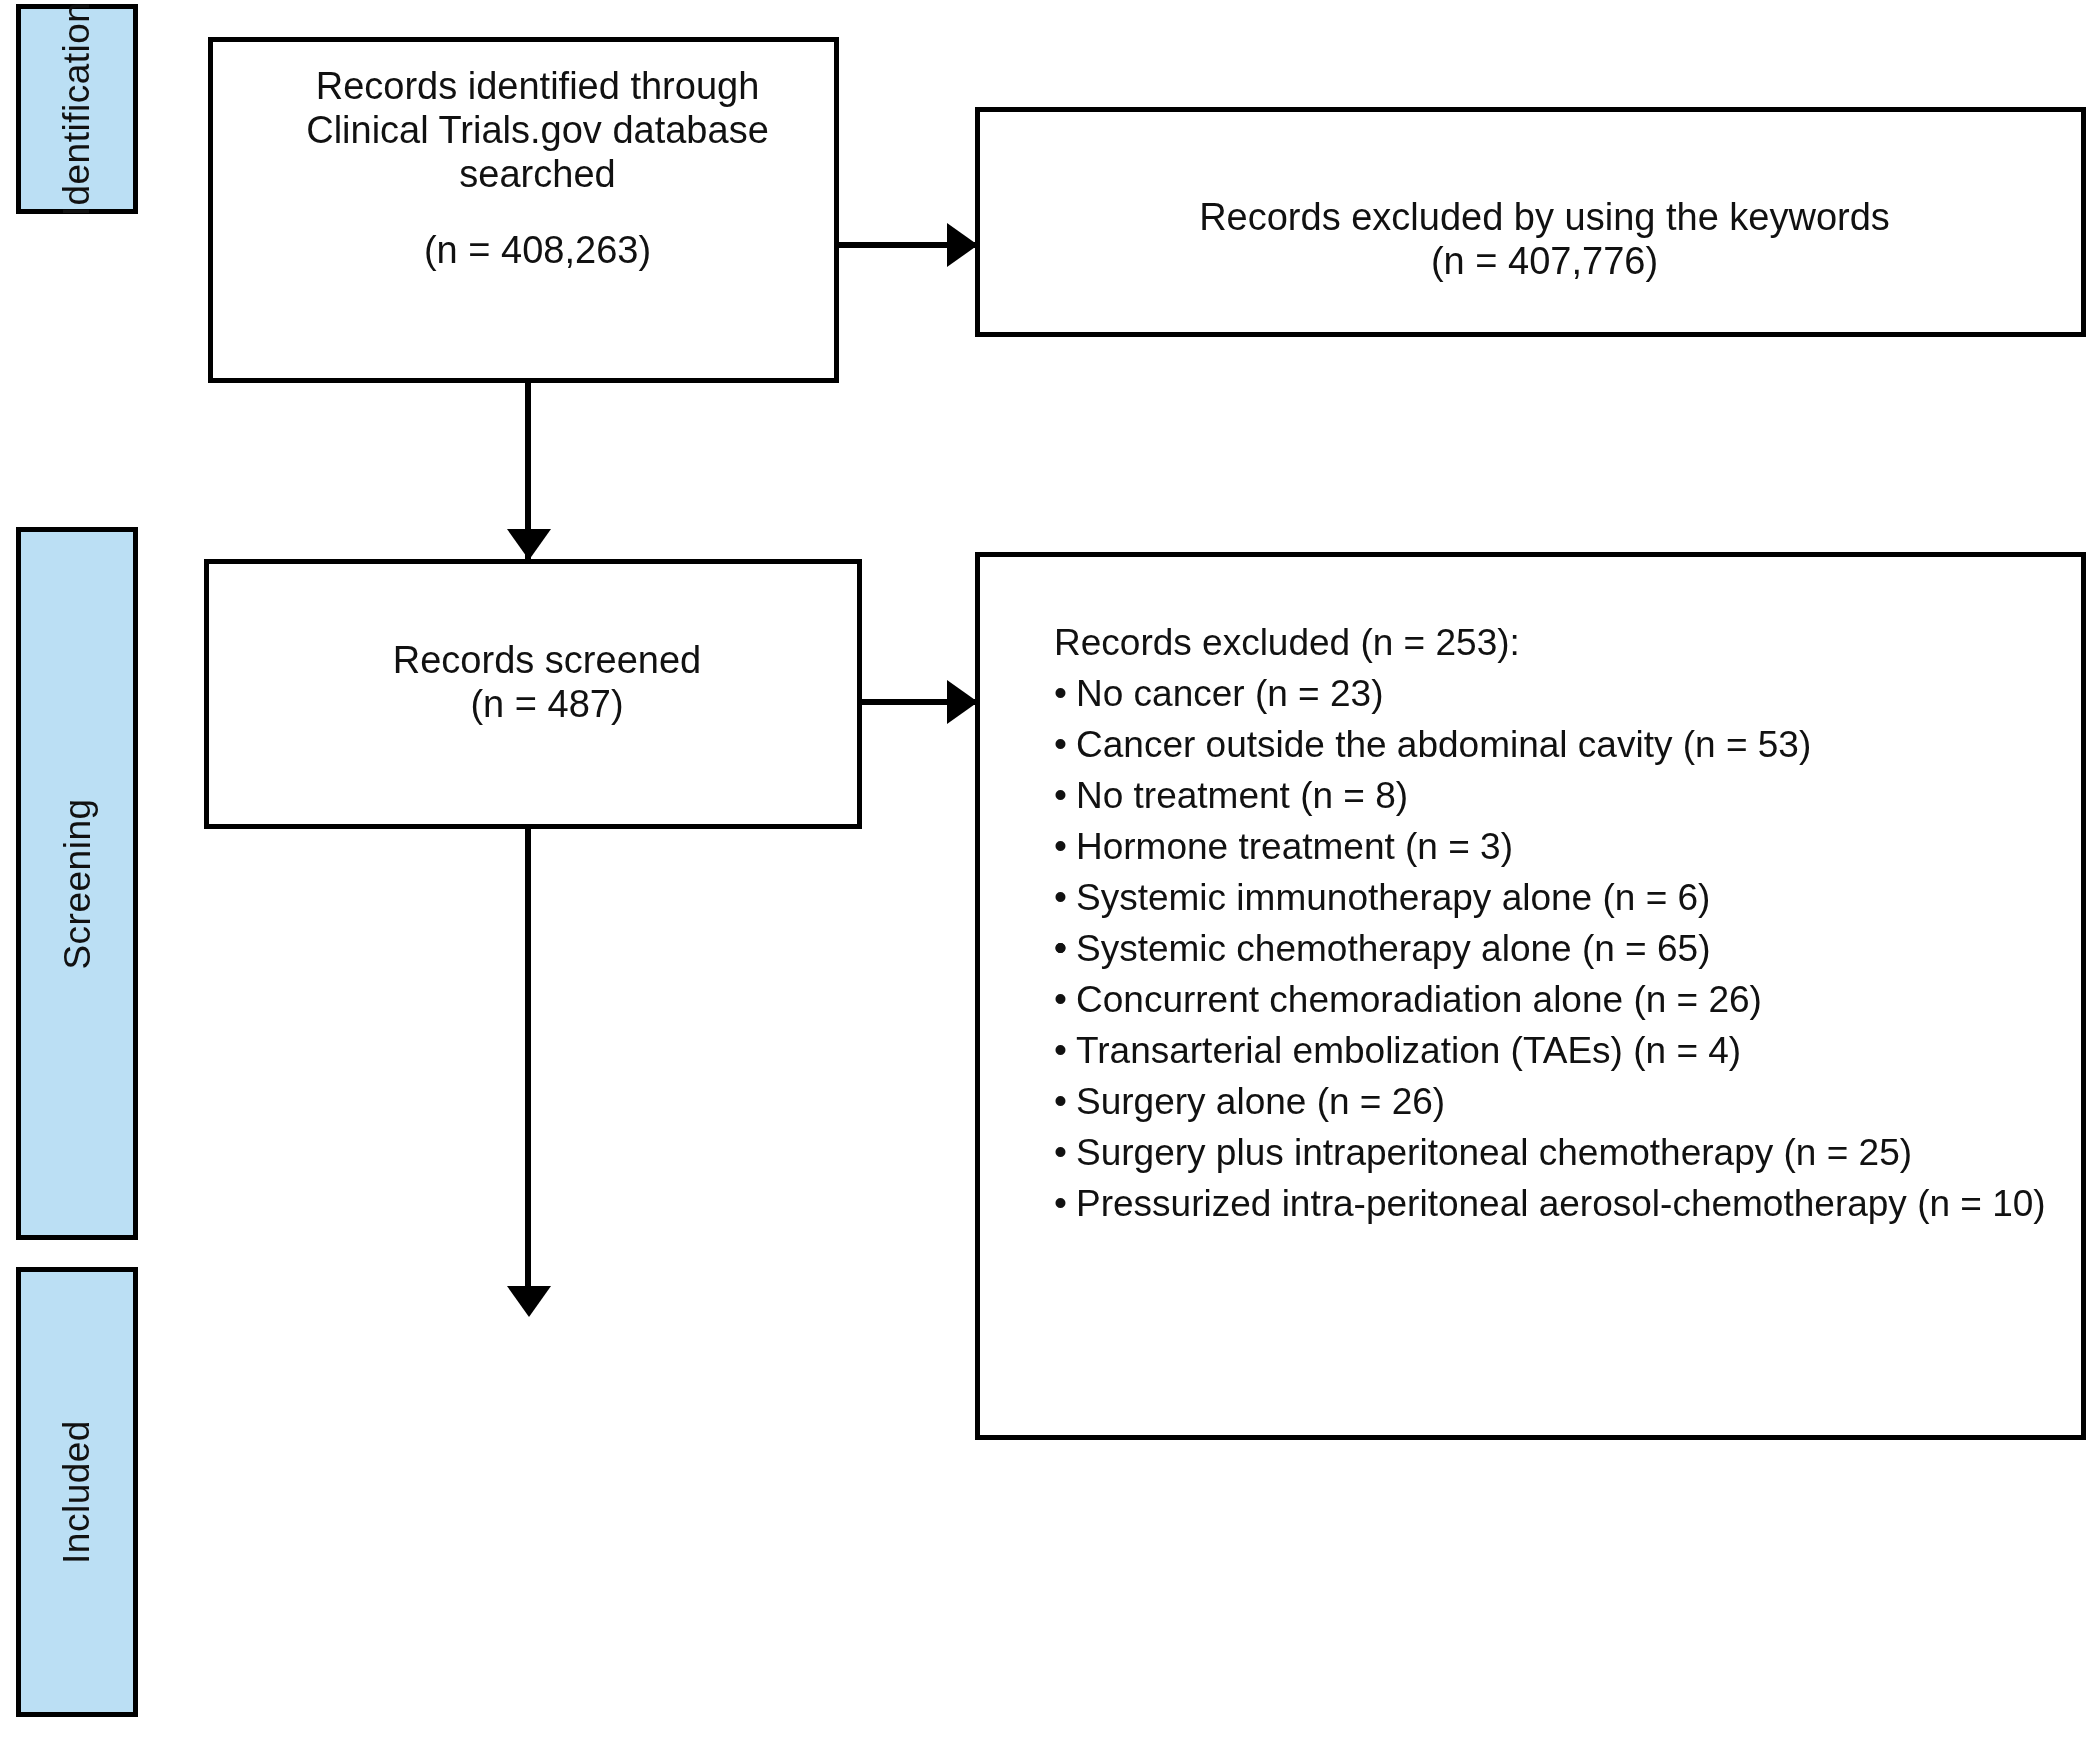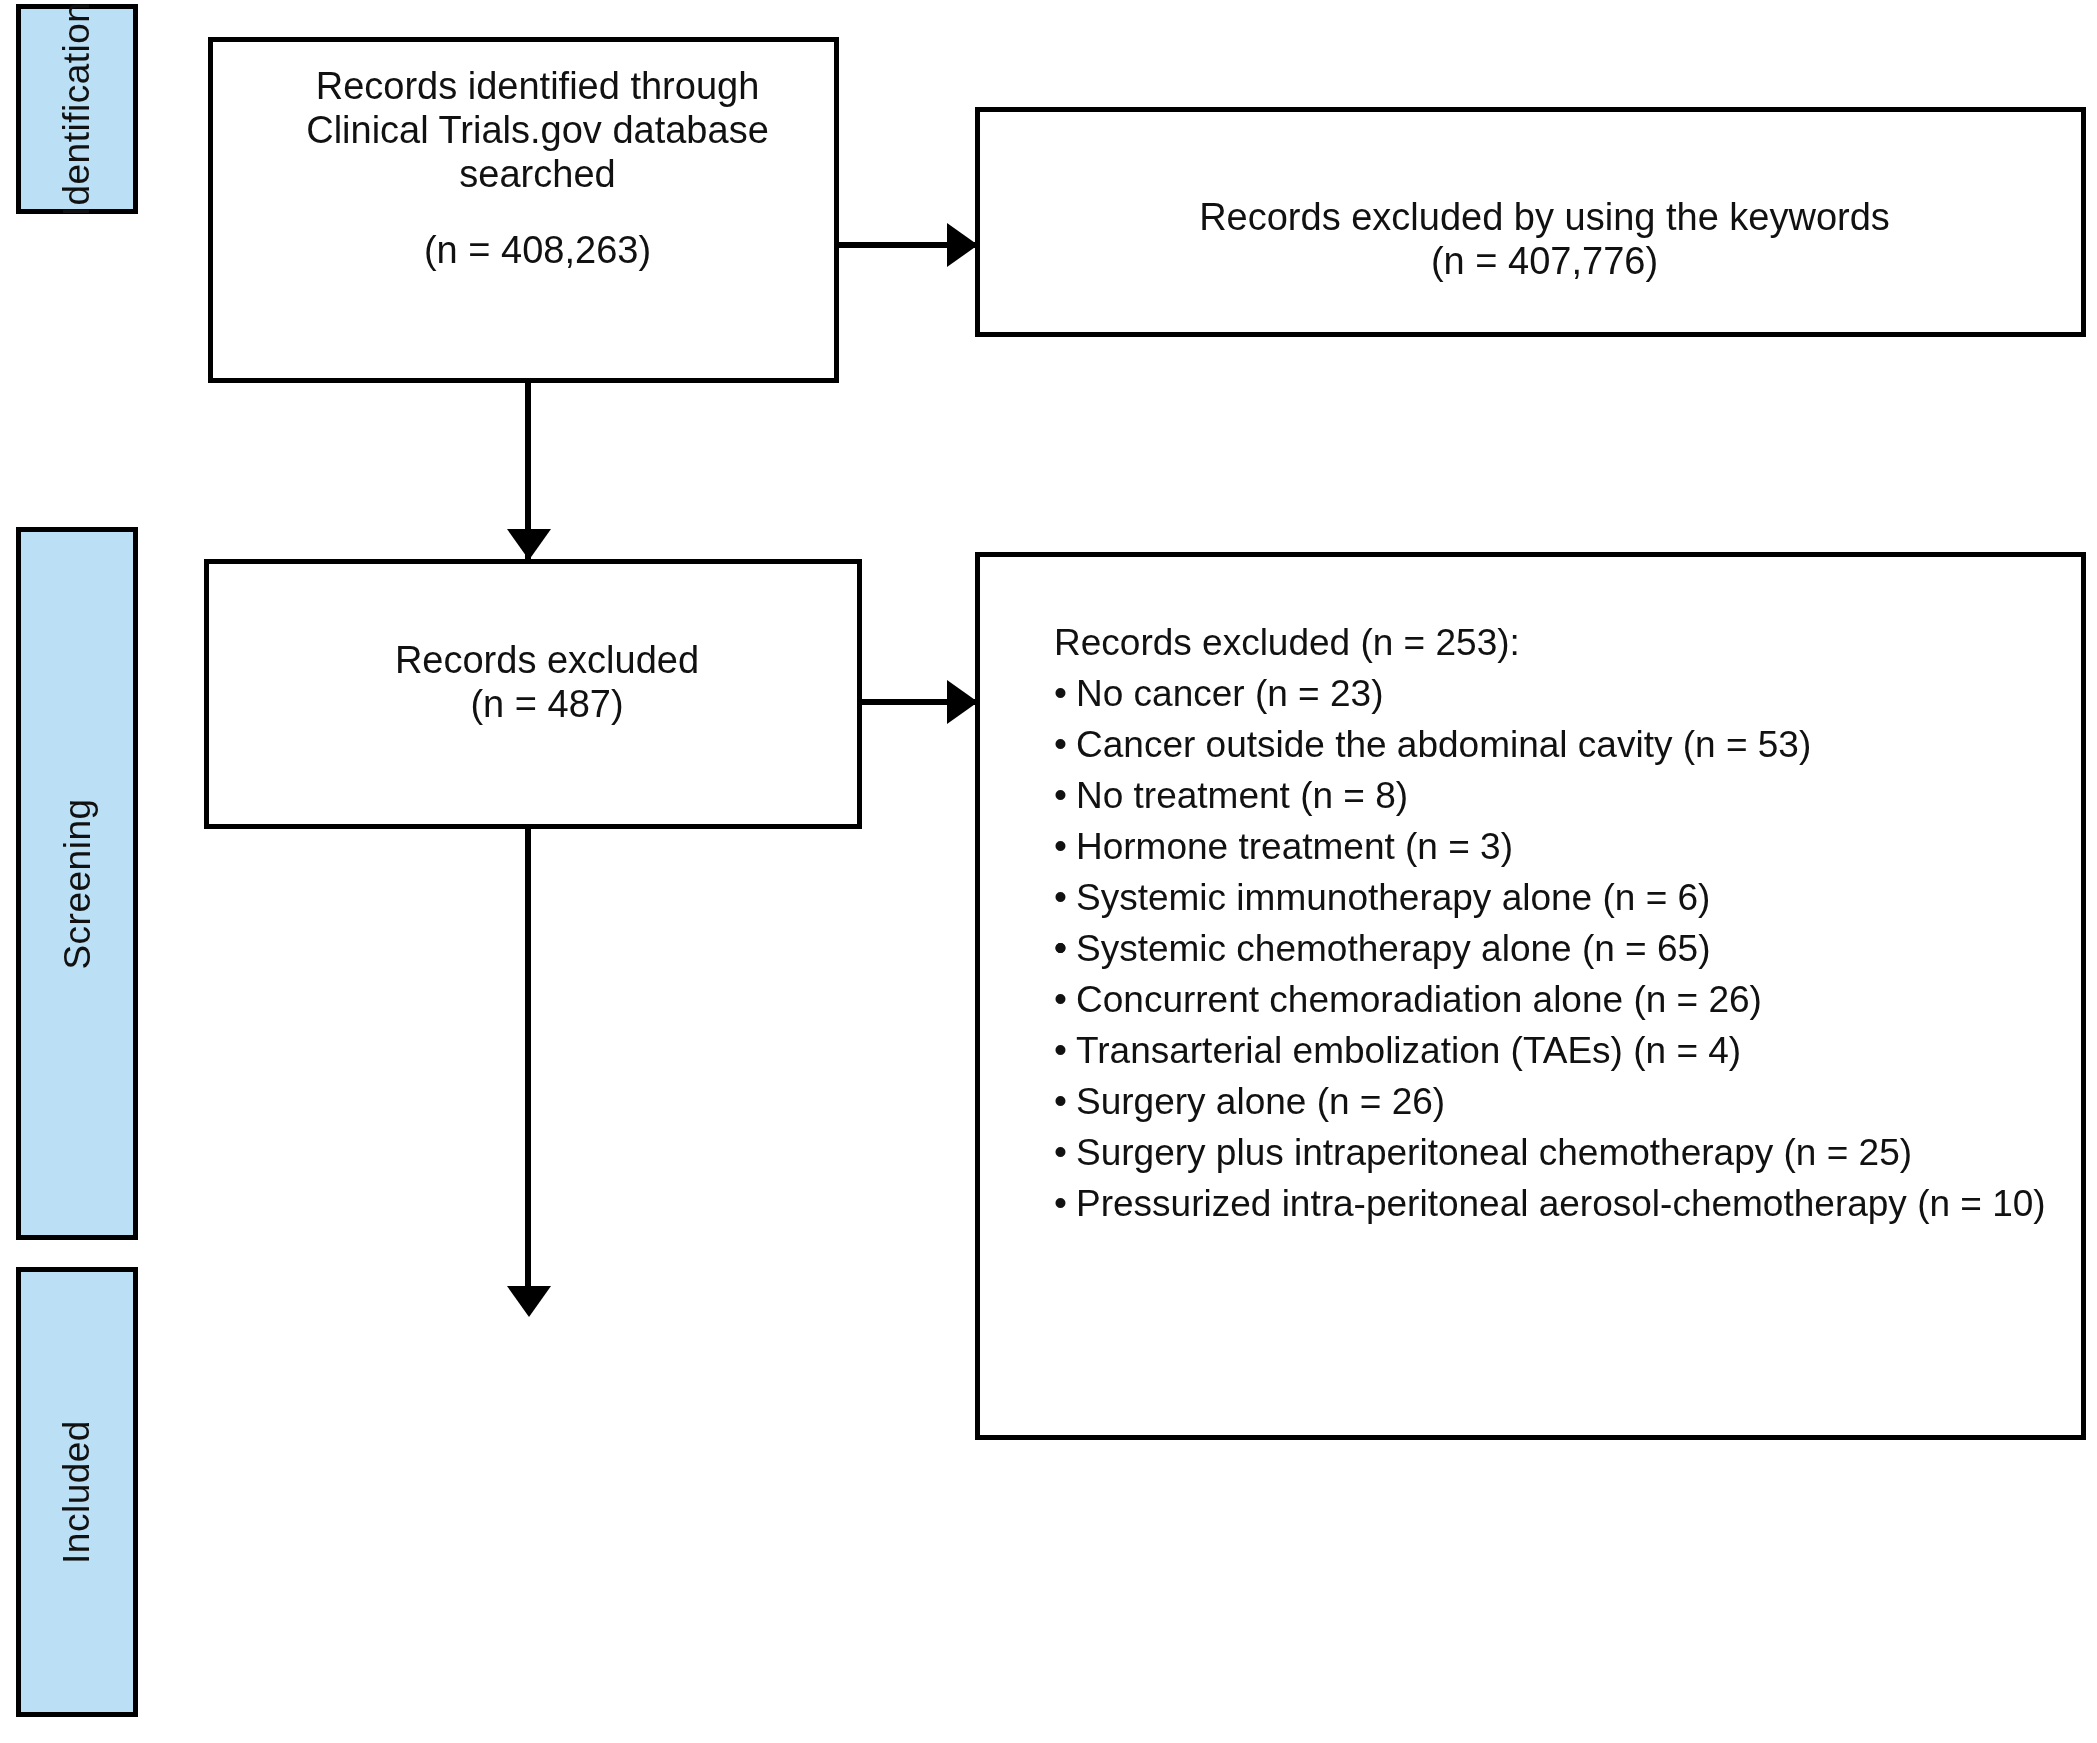--- a/index.html
+++ b/index.html
@@ -160,21 +160,21 @@
   </div>
 
   <div class="hline" style="left:839px; top:242px; width:139px;"></div>
   <div class="arrow-right" style="left:947px; top:223px;"></div>
 
   <div class="vline" style="left:525px; top:383px; height:176px;"></div>
   <div class="arrow-down" style="left:507px; top:529px;"></div>
 
   <div class="flowbox" id="box-screened" style="left:204px; top:559px; width:658px; height:270px;">
     <div class="boxtext">
-      <div>Records excluded</div>
+      <div>Records screened</div>
       <div>(n = 487)</div>
     </div>
   </div>
 
   <div class="flowbox" id="box-excluded" style="left:975px; top:552px; width:1111px; height:888px;">
     <div class="exlist" id="excluded-list">
       <div class="ex-head">Records excluded (n = 253):</div>
 
     <div class="ex-item"><span class="bullet">•</span><span>No cancer (n = 23)</span></div>
         <div class="ex-item"><span class="bullet">•</span><span>Cancer outside the abdominal cavity (n = 53)</span></div>

